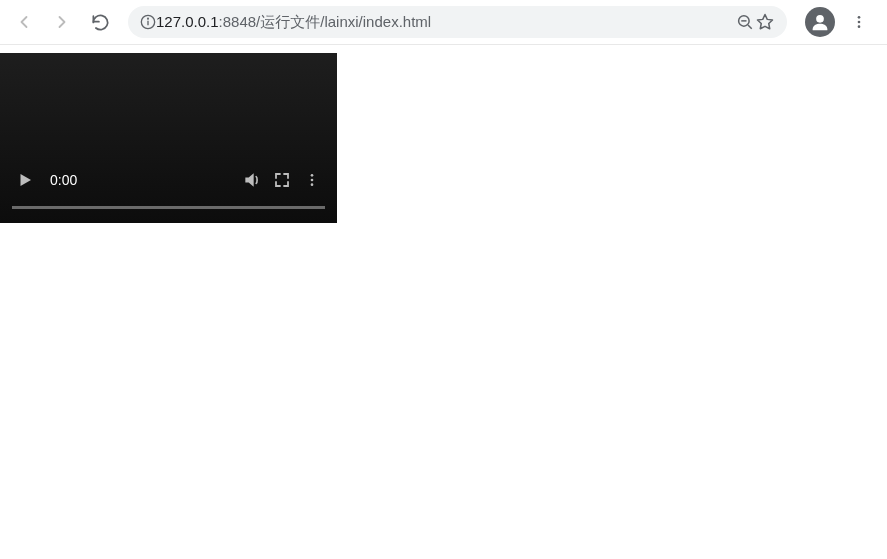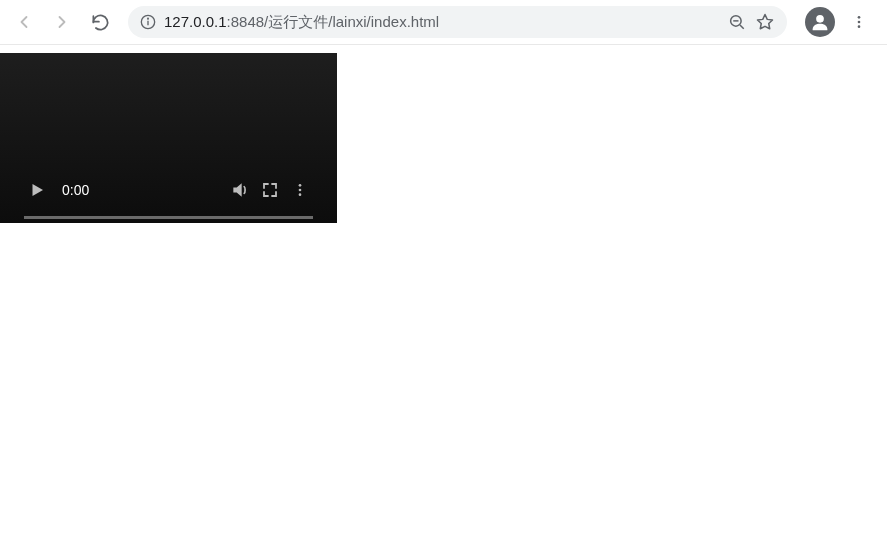--- a/index.html
+++ b/index.html
@@ -24,21 +24,20 @@
     .nav-btn.disabled { color: #bbb; cursor: default; }
     .address-bar {
       flex: 1;
       height: 32px;
       background: #f1f3f4;
       border-radius: 16px;
       display: flex;
       align-items: center;
       padding: 0 12px;
       margin: 0 6px;
-      gap: 8px;
     }
     .info-icon {
       width: 16px; height: 16px;
       display: flex; align-items: center; justify-content: center;
       color: #5f6368;
     }
     .url {
       flex: 1;
       font-size: 15px;
       color: #202124;
@@ -73,23 +72,23 @@
     .content { position: relative; }
     .video-player {
       width: 337px;
       height: 170px;
       background: linear-gradient(to bottom, #1e1e1e 0%, #0c0c0c 100%);
       position: relative;
       margin-top: 8px;
     }
     .controls {
       position: absolute;
-      bottom: 4px;
+      bottom: 14px;
       left: 0; right: 0;
-      padding: 0 24px;
+      padding: 0 12px;
     }
     .controls-row {
       display: flex;
       align-items: center;
       gap: 4px;
       height: 32px;
     }
     .ctrl-btn {
       width: 26px; height: 26px;
       display: flex; align-items: center; justify-content: center;

